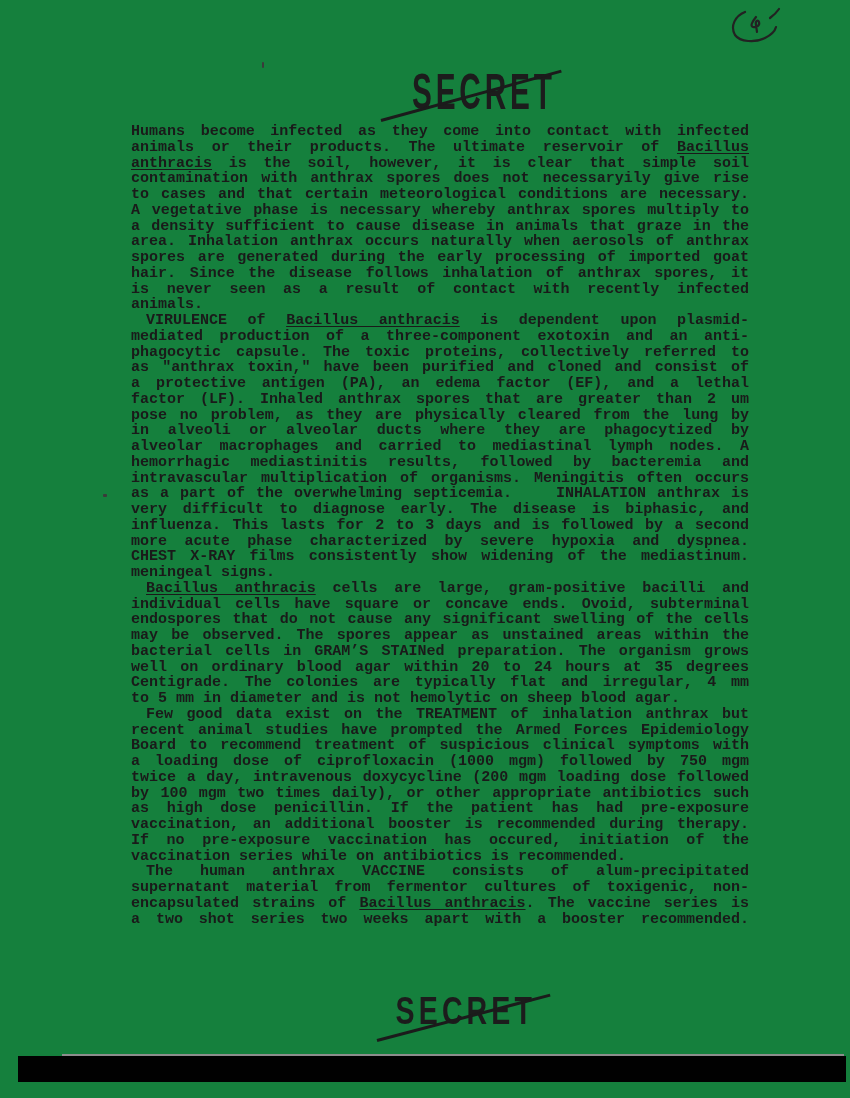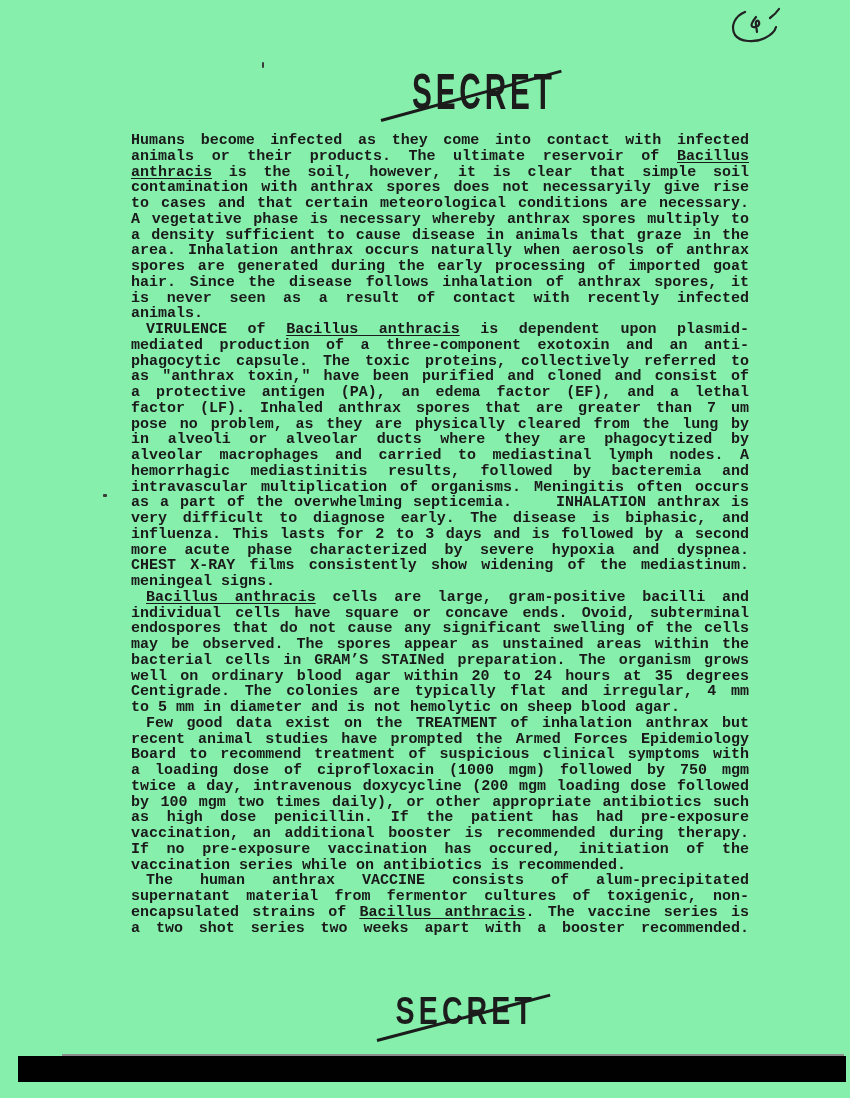--- a/index.html
+++ b/index.html
@@ -1,27 +1,27 @@
 <!DOCTYPE html>
 <html><head>
 <meta charset="utf-8">
 <style>
   html, body { margin:0; padding:0; background:#ffffff; }
   .page {
     position:relative;
     width:850px; height:1098px;
-    background:#86efac;
+    background:#15803d;
     overflow:hidden;
     font-family:"Liberation Mono", monospace;
   }
 
   
   .doc-text {
     position:absolute;
-    left:131px; top:133px; width:618px;
+    left:131px; top:124px; width:618px;
     font-size:15px; line-height:15.75px;
     font-weight:700;
     color:#1a1a1a;
     -webkit-font-smoothing:antialiased;
   }
   .line { text-align:justify; text-align-last:justify; }
   .line.endline { text-align-last:left; }
   .line.indent { padding-left:15px; }
   .doc-text u {
     text-decoration-thickness:1.5px;
@@ -101,21 +101,21 @@
         <div class="line"><span>hair.  Since the disease follows inhalation of anthrax spores, it</span></div>
         <div class="line"><span>is never seen as a result of contact with recently infected</span></div>
         <div class="line endline"><span>animals.</span></div>
       </div>
       <div>
         <div class="line indent"><span>VIRULENCE of </span><u>Bacillus anthracis</u><span> is dependent upon plasmid-</span></div>
         <div class="line"><span>mediated production of a three-component exotoxin and an anti-</span></div>
         <div class="line"><span>phagocytic capsule.  The toxic proteins, collectively referred to</span></div>
         <div class="line"><span>as "anthrax toxin," have been purified and cloned and consist of</span></div>
         <div class="line"><span>a protective antigen (PA), an edema factor (EF), and a lethal</span></div>
-        <div class="line"><span>factor (LF).  Inhaled anthrax spores that are greater than 7 um</span></div>
+        <div class="line"><span>factor (LF).  Inhaled anthrax spores that are greater than 2 um</span></div>
         <div class="line"><span>pose no problem, as they are physically cleared from the lung by</span></div>
         <div class="line"><span>in alveoli or alveolar ducts where they are phagocytized by</span></div>
         <div class="line"><span>alveolar macrophages and carried to mediastinal lymph nodes.  A</span></div>
         <div class="line"><span>hemorrhagic mediastinitis results, followed by bacteremia and</span></div>
         <div class="line"><span>intravascular multiplication of organisms. Meningitis often occurs</span></div>
         <div class="line"><span>as a part of the overwhelming septicemia.&nbsp;&nbsp;&nbsp; INHALATION anthrax is</span></div>
         <div class="line"><span>very difficult to diagnose early.  The disease is biphasic, and</span></div>
         <div class="line"><span>influenza.  This lasts for 2 to 3 days and is followed by a second</span></div>
         <div class="line"><span>more acute phase characterized by severe hypoxia and dyspnea.</span></div>
         <div class="line"><span>CHEST X-RAY films consistently show widening of the mediastinum.</span></div>

